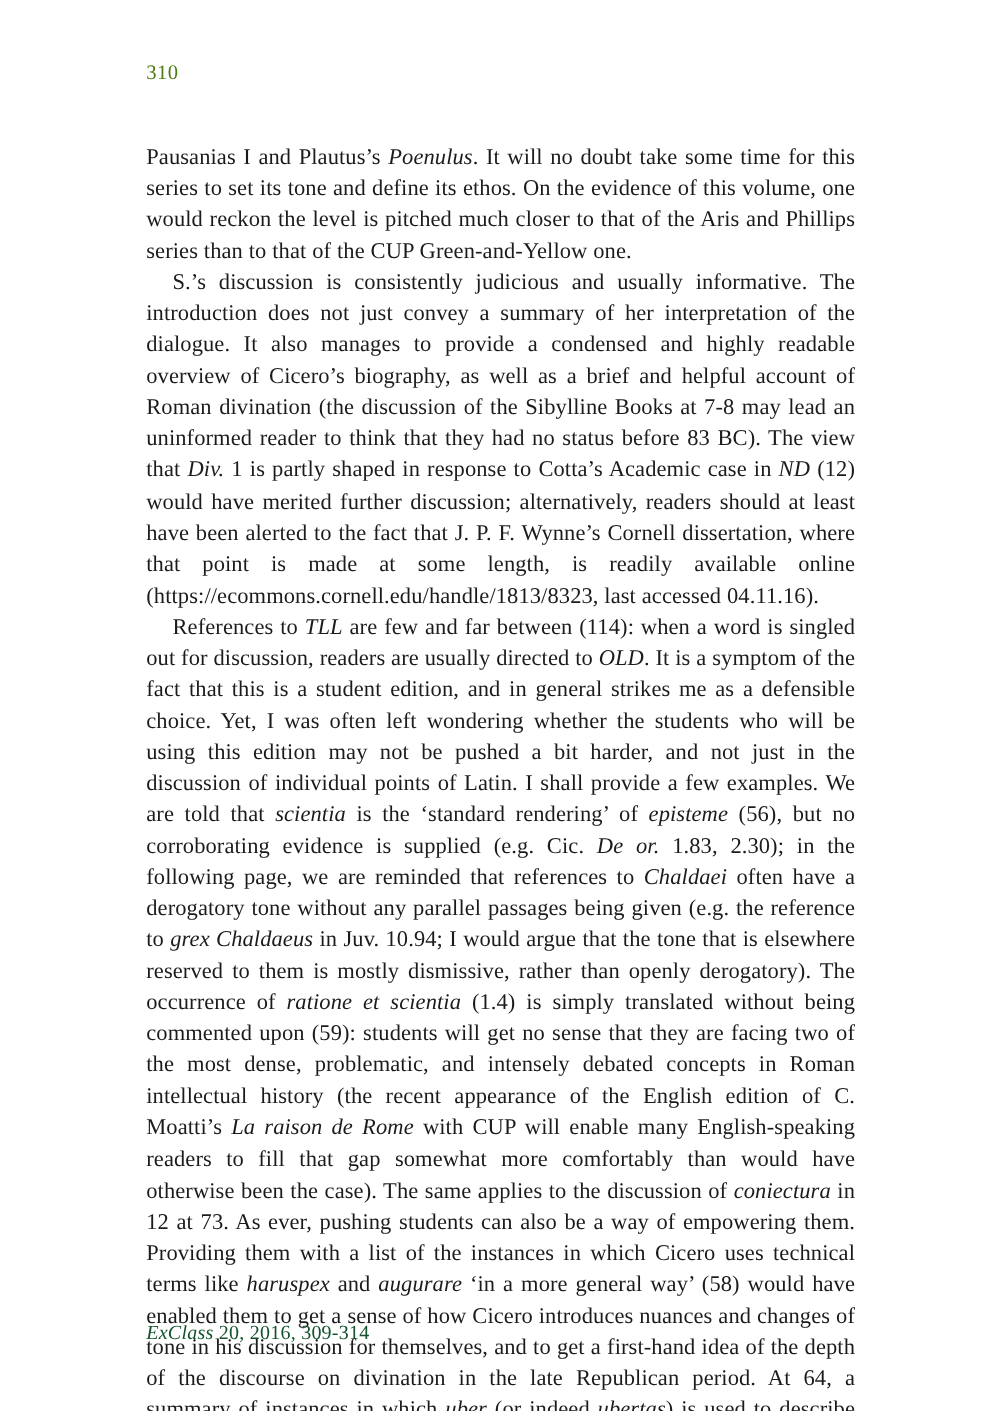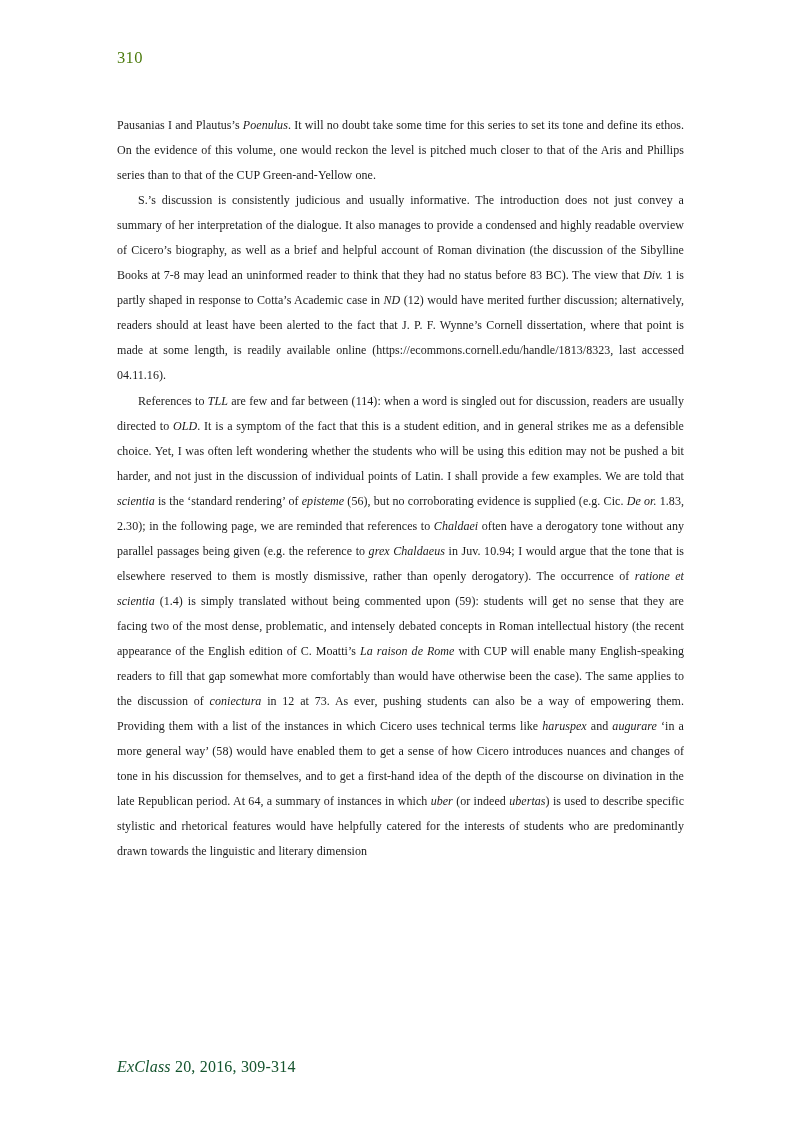--- a/index.html
+++ b/index.html
@@ -59,21 +59,21 @@
   .body-col {
     position: absolute;
     left: 117px;
     top: 113px;
     width: 567px;
   }
   .para {
     margin: 0;
     text-align: justify;
     text-justify: inter-word;
-    font-size: 12px;
+    font-size: 18px;
     line-height: 25.05px;
     letter-spacing: 0.004em;
     word-spacing: 0.005em;
     hyphens: manual;
   }
   .para + .para {
     text-indent: 21px;
   }
 
   

